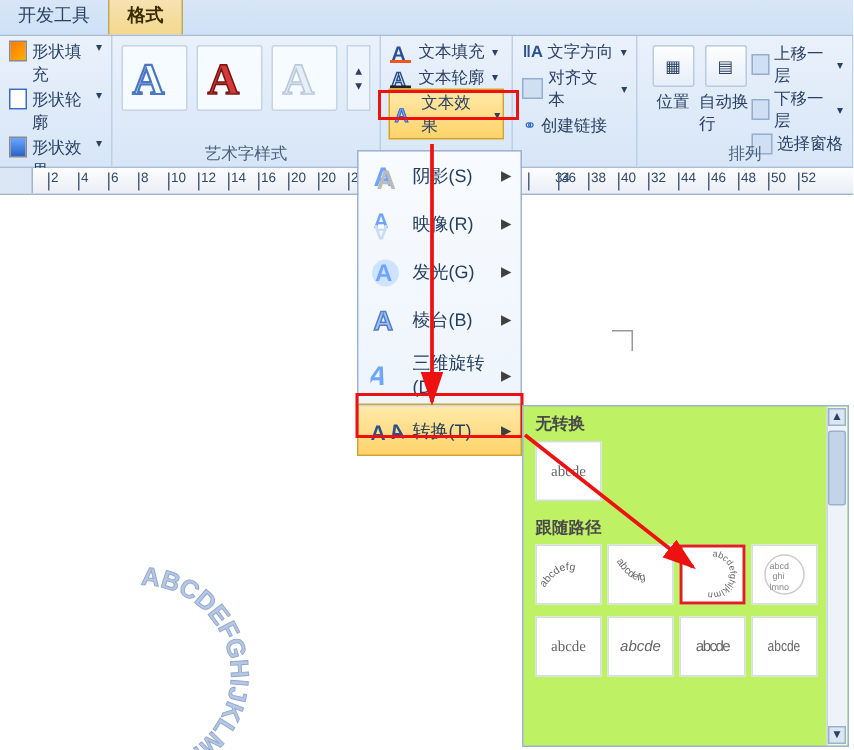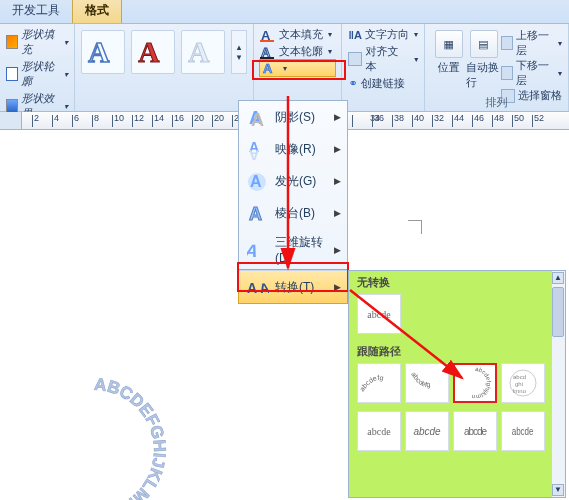--- a/index.html
+++ b/index.html
@@ -7,21 +7,21 @@
 
 
 .tab-row { height: 24px; background: linear-gradient(#d8e6f7,#cde1f7); border-bottom: 1px solid #a7bdd6; display: flex; align-items: flex-end; }
 .tab { padding: 4px 12px; color: #2a4165; }
 .tab.active { background: linear-gradient(#f7e3b5,#f3d88d); border: 1px solid #c9a84a; border-bottom: none; border-radius: 3px 3px 0 0; color: #3b2c00; font-weight: bold; }
 
 .ribbon { height: 88px; background: linear-gradient(#eaf1fb,#d7e6f7); border-bottom: 1px solid #a7bdd6; display: flex; position: relative; }
 .group { border-right: 1px solid #bcd0e6; padding: 2px 6px 0 6px; position: relative; }
 .group-title { position: absolute; bottom: 1px; left: 0; right: 0; text-align: center; font-size: 11px; color: #4a607c; }
 
-.fillbtn { display: flex; align-items: center; gap: 3px; font-size: 11px; color: #2a4165; padding: 1px 0; font-style: italic; }
+.fillbtn { display: flex; align-items: flex-start; gap: 3px; font-size: 11px; color: #2a4165; padding: 1px 0; }
 .swatch { width: 14px; height: 14px; border: 1px solid #8a8a8a; display: inline-block; }
 .bucket { background: linear-gradient(135deg,#ff7a00,#ffae00); }
 .line  { background: #fff; border: 1px solid #3a6bc5; }
 .fx    { background: linear-gradient(#6ca6ff,#2a64c8); }
 
 .gallery { display: flex; gap: 6px; padding-top: 4px; }
 .style-thumb { width: 44px; height: 44px; border: 1px solid #c4d4e8; background: #f6fbff; display: flex; align-items: center; justify-content: center; border-radius: 2px; }
 .style-thumb svg text { font-size: 28px; font-weight: bold; font-family: Georgia, serif; }
 .gal-more { width: 16px; height: 44px; border: 1px solid #c4d4e8; background: #eef5fd; display: flex; flex-direction: column; align-items: center; justify-content: center; gap: 2px; font-size: 9px; color: #2a4165; }
 
@@ -117,20 +117,21 @@
             <text x="6" y="30" fill="#d43a3a" stroke="#7a1515" stroke-width="1">A</text>
           </svg>
       </div>
       <div class="style-thumb">
         <svg viewBox="0 0 40 40">
             <text x="6" y="30" fill="#e7eef7" stroke="#b9c9dd" stroke-width="1">A</text>
           </svg>
       </div>
       <div class="gal-more">▴<br>▾</div>
     </div>
+    <div class="group-title">艺术字样式</div>
   </div>
 
   <div class="group txt-group" style="width:92px">
     <div class="txt-row">
       <svg width="16" height="14">
           <text x="1" y="12" font-size="13" font-weight="bold" fill="#2a508f">A</text>
           <rect x="0" y="12" width="14" height="2" fill="#e52"></rect>
         </svg>
       <span>文本填充</span>
         <span class="caret">▾</span>
@@ -140,20 +141,21 @@
           <text x="1" y="12" font-size="13" font-weight="bold" fill="none" stroke="#2a508f">A</text>
           <rect x="0" y="12" width="14" height="2" fill="#222"></rect>
         </svg>
       <span>文本轮廓</span>
         <span class="caret">▾</span>
     </div>
     <div class="txt-row" style="background:linear-gradient(#ffe9a8,#ffd36a); outline:1px solid #d9a424; padding:1px 2px;">
       <svg width="16" height="14">
           <text x="1" y="12" font-size="13" font-weight="bold" fill="#6fa5ff" stroke="#2a64c8" stroke-width="0.6">A</text>
         </svg>
+      <span>文本效果</span>
         <span class="caret">▾</span>
     </div>
     <div class="highlight-red" style="left:-2px; top:36px; width:94px; height:20px;"></div>
   </div>
 
   <div class="group" style="width:86px">
     <div class="txt-row">
       <span style="font-weight:bold; color:#2a508f">‖A</span>
       <span>文字方向</span>
         <span class="caret">▾</span>

